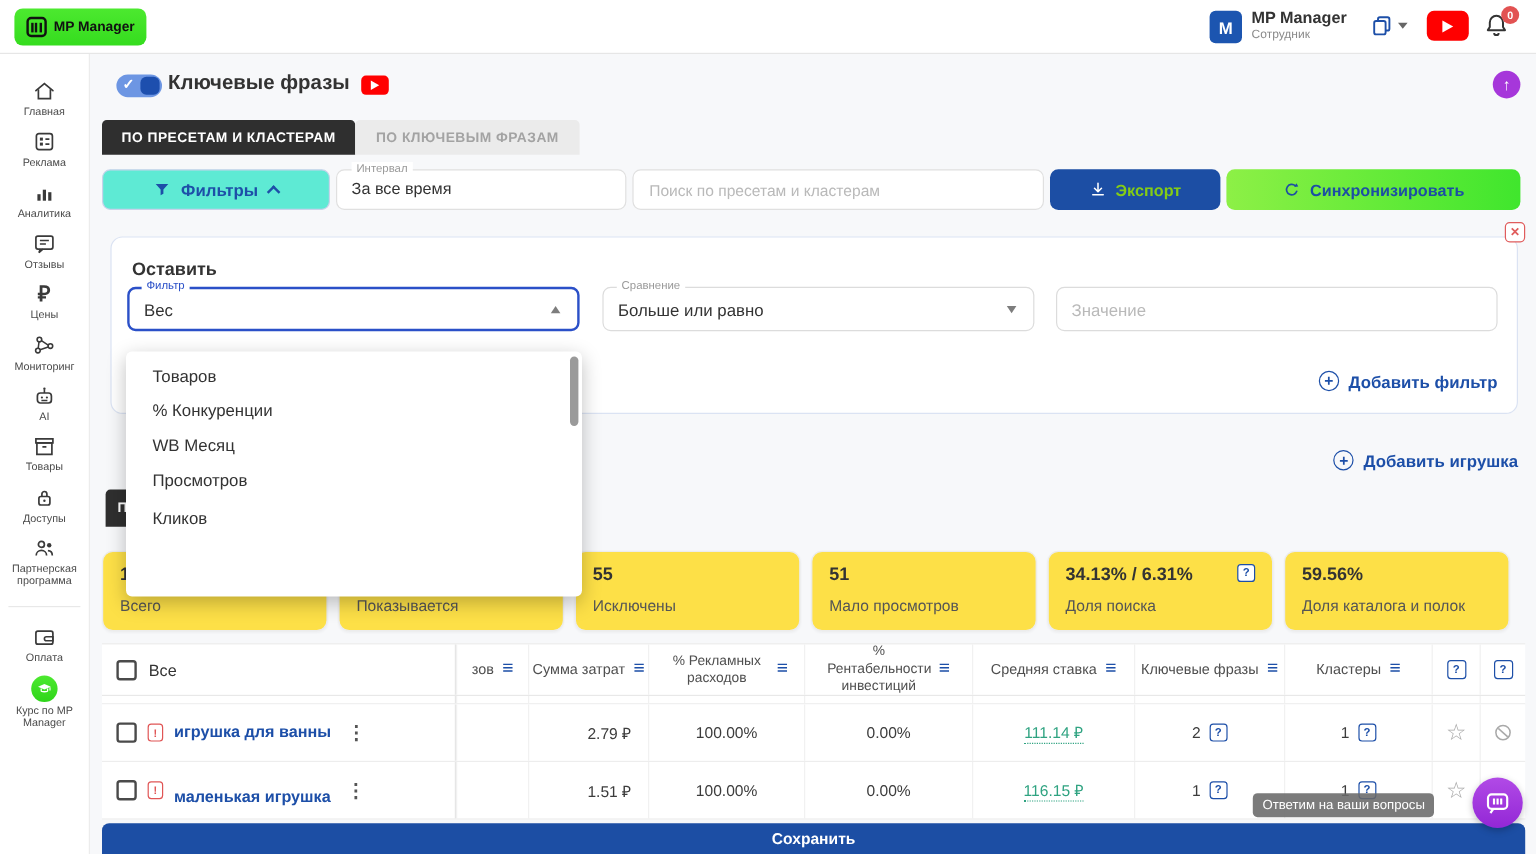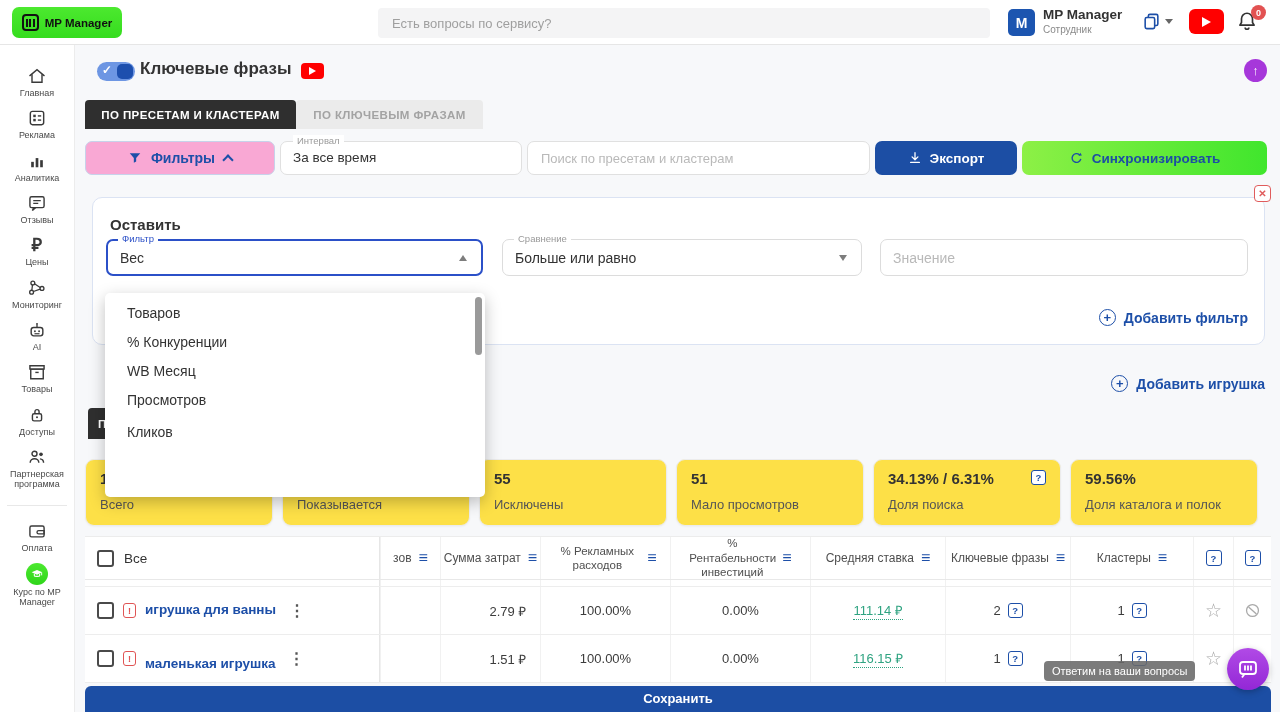--- a/index.html
+++ b/index.html
@@ -38,29 +38,29 @@
   .toggle .chk { position:absolute; left:5px; top:1px; color:#fff; font-size:12px; font-weight:700; }
   .toggle .knob { position:absolute; right:2px; top:2px; width:16px; height:15px; background:#1d4fae; border-radius:5px; }
   .yt-mini { position:absolute; left:301px; top:63px; width:23px; height:16px; background:#ff0000; border-radius:4px; display:flex; align-items:center; justify-content:center; cursor:pointer; }
   .yt-mini .yt-tri { border-top-width:4px; border-bottom-width:4px; border-left-width:7px; }
   .up-circ { position:absolute; left:1244px; top:59px; width:23px; height:23px; border-radius:50%; background:#a637da; color:#fff; font-size:13px; font-weight:700; display:flex; align-items:center; justify-content:center; cursor:pointer; z-index:5; }
 
   .tab { position:absolute; top:100px; height:29px; display:flex; align-items:center; justify-content:center; font-size:11.5px; font-weight:700; letter-spacing:.4px; border-radius:4px 4px 0 0; cursor:pointer; }
   .tab.active { left:85px; width:211px; background:#2f2f2f; color:#fff; }
   .tab.inactive { left:296px; width:187px; background:#ebebeb; color:#a3a3a3; }
 
-  .filters-btn { position:absolute; left:85px; top:141px; width:190px; height:34px; background:#f9a8d4; border:1px solid #c7d2ea; border-radius:7px; display:flex; align-items:center; justify-content:center; gap:9px; cursor:pointer; }
+  .filters-btn { position:absolute; left:85px; top:141px; width:190px; height:34px; background:#5eead4; border:1px solid #c7d2ea; border-radius:7px; display:flex; align-items:center; justify-content:center; gap:9px; cursor:pointer; }
   .filters-btn .txt { color:#1d4fa8; font-size:14px; font-weight:700; }
   .chev-up { width:8px; height:8px; border-left:2.2px solid #1d4fa8; border-top:2.2px solid #1d4fa8; transform:rotate(45deg); margin-top:4px; }
   .field { position:absolute; background:#fff; border:1px solid #e0e0e0; border-radius:7px; }
   .float-lbl { position:absolute; font-size:9.5px; color:#9a9a9a; background:#fff; padding:0 4px; z-index:2; }
   .interval-val { position:absolute; left:293px; top:150px; font-size:13.5px; color:#333; }
   .list-search { position:absolute; left:527px; top:141px; width:343px; height:34px; border:1px solid #e0e0e0; border-radius:7px; padding:0 13px; font-size:13px; color:#333; font-family:"Liberation Sans",sans-serif; }
   .list-search::placeholder { color:#b9b9b9; }
-  .export-btn { position:absolute; left:875px; top:141px; width:142px; height:34px; background:#1c4ea4; border-radius:7px; display:flex; align-items:center; justify-content:center; gap:8px; color:#ffffff; font-size:13.5px; font-weight:700; cursor:pointer; }
+  .export-btn { position:absolute; left:875px; top:141px; width:142px; height:34px; background:#1c4ea4; border-radius:7px; display:flex; align-items:center; justify-content:center; gap:8px; color:#84cc16; font-size:13.5px; font-weight:700; cursor:pointer; }
   .sync-btn { position:absolute; left:1022px; top:141px; width:245px; height:34px; background:linear-gradient(90deg,#8df046,#40e62d); border-radius:7px; display:flex; align-items:center; justify-content:center; gap:8px; color:#1c4ea4; font-size:13.5px; font-weight:700; cursor:pointer; }
 
   
   .fpanel { position:absolute; left:92px; top:197px; width:1173px; height:148px; background:#fff; border:1px solid #dbe3f3; border-radius:10px; }
   .close-x { position:absolute; left:1254px; top:185px; width:17px; height:17px; border:1.6px solid #e05c5c; border-radius:4px; background:#fff; color:#e05c5c; font-size:10px; font-weight:700; display:flex; align-items:center; justify-content:center; cursor:pointer; z-index:6; }
   .fpanel-title { position:absolute; left:110px; top:206px; font-size:15px; font-weight:700; color:#333;margin-top:10px; }
   .sel { position:absolute; top:239px; height:37px; background:#fff; border-radius:7px; display:flex; align-items:center; padding:0 12px; font-size:14px; color:#333; cursor:pointer; }
   .sel-filter { left:106px; width:377px; border:2px solid #2b50c8; }
   .sel-cmp { left:502px; width:360px; border:1px solid #dcdcdc; }
   .val-input { position:absolute; left:880px; top:239px; width:368px; height:37px; border:1px solid #dcdcdc; border-radius:7px; padding:0 12px; font-size:14px; font-family:"Liberation Sans",sans-serif; color:#333; }
@@ -115,21 +115,20 @@
 
   <div class="top-header">
     <div class="logo-btn">
       <span class="logo-mark">
           <i></i>
           <i></i>
           <i></i>
         </span>
       <span class="logo-text">MP Manager</span>
     </div>
-    <input class="hdr-search" type="text" placeholder="Есть вопросы по сервису?" style="">
     <div class="avatar">M</div>
     <div class="user-name">MP Manager</div>
     <div class="user-role">Сотрудник</div>
     <div class="copy-wrap">
       <svg width="19" height="19" viewBox="0 0 24 24">
           <rect x="8" y="3" width="12" height="14" rx="2" fill="none" stroke="#1d4fa8" stroke-width="2"></rect>
           <rect x="4" y="7" width="12" height="14" rx="2" fill="#fff" stroke="#1d4fa8" stroke-width="2"></rect>
         </svg>
       <span class="caret-down"></span>
     </div>

